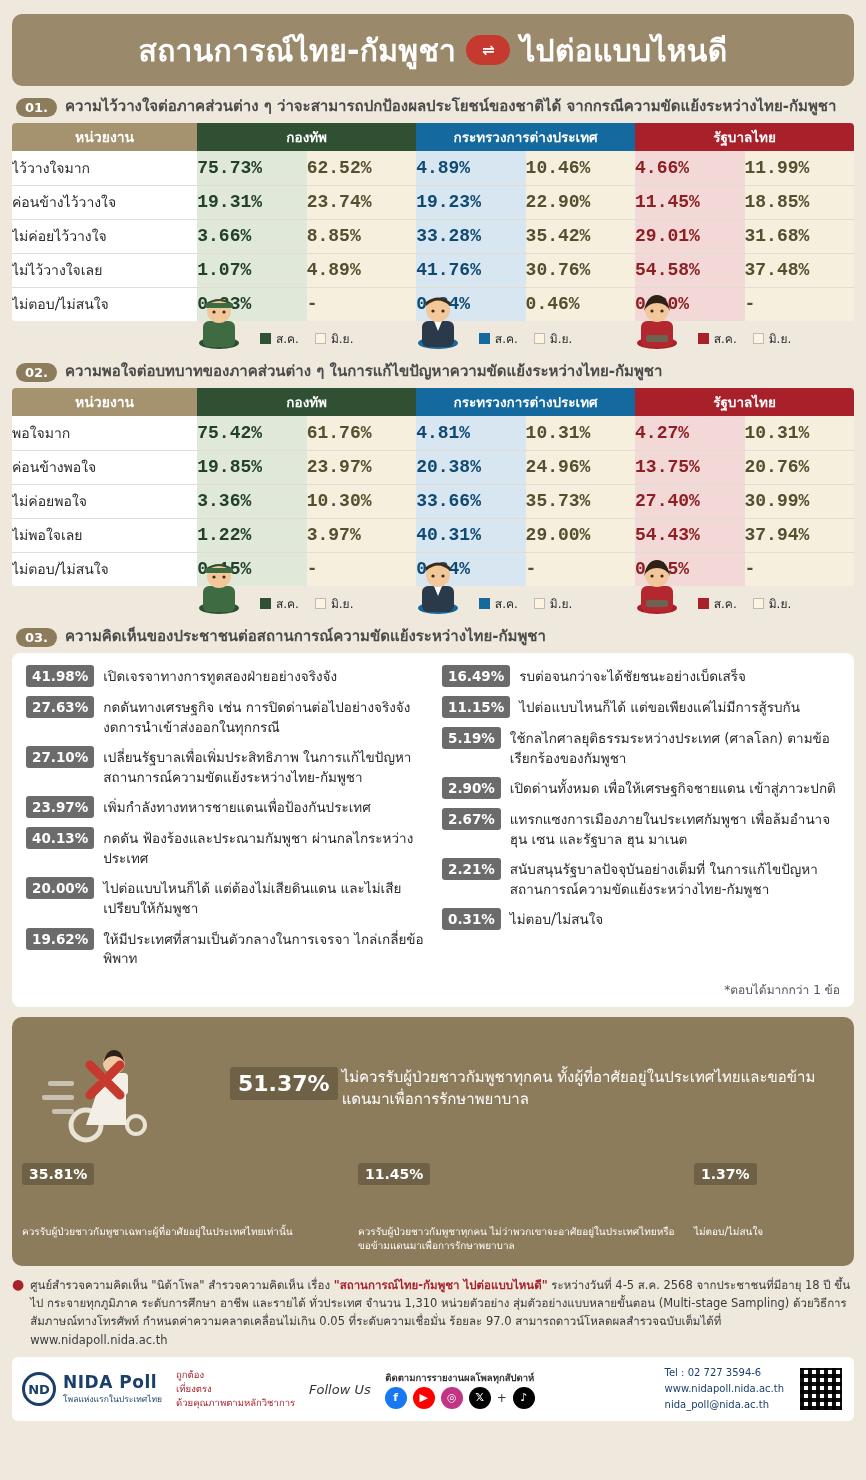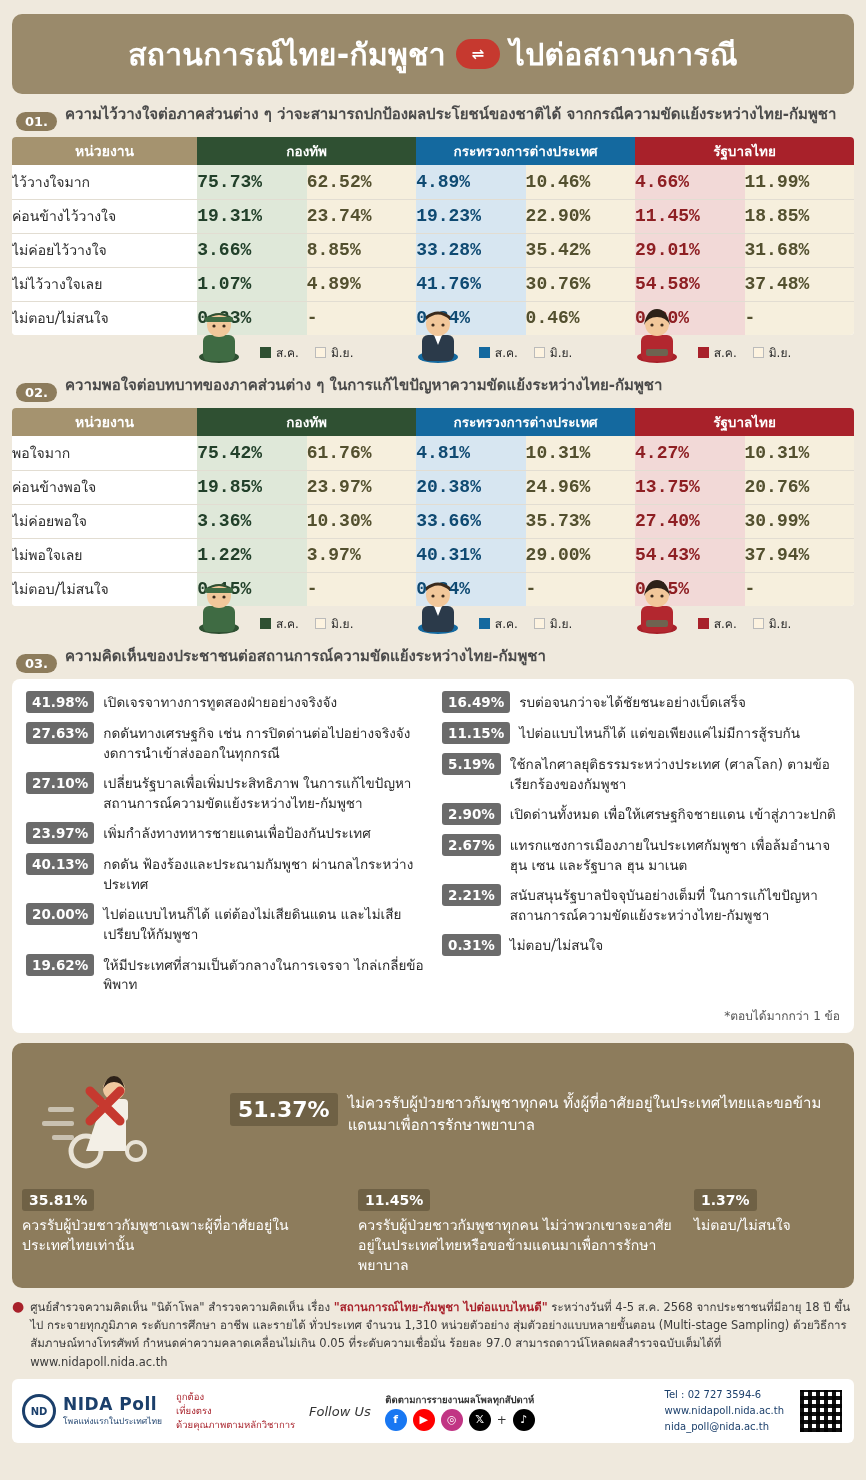--- a/index.html
+++ b/index.html
@@ -10,21 +10,21 @@
     font-family: "DejaVu Sans", "Liberation Sans", sans-serif;
     color: #2b2b2b;
   }
   .page { width: 866px; padding: 0 0 0 0; }
 
   
   .header {
     margin: 14px 12px 10px 12px;
     background: #9a8a6b;
     border-radius: 10px;
-    height: 80px;
+    height: 72px;
     display: flex;
     align-items: center;
     justify-content: center;
     gap: 10px;
     position: relative;
   }
   .header .title-a, .header .title-b {
     color: #fff;
     font-size: 30px;
     font-weight: bold;
@@ -42,21 +42,21 @@
   .sec-head {
     display: flex; align-items: flex-start; gap: 8px;
     margin: 10px 16px 6px 16px;
   }
   .sec-num {
     flex: none;
     background: #8d7c5c; color: #fff;
     border-radius: 12px;
     font-size: 13px; font-weight: bold;
     padding: 2px 9px;
-    margin-top: 8px;
+    margin-top: 2px;
   }
   .sec-title { font-size: 15px; font-weight: bold; color: #4a4a4a; line-height: 1.35; }
 
   
   .tbl-wrap { margin: 0 12px 4px 12px; background:#fff; border-radius:4px; overflow:hidden; }
   table.poll { width: 100%; border-collapse: collapse; table-layout: fixed; }
   table.poll th, table.poll td { padding: 0; }
   .hdr-unit { background:#a5936f; color:#fff; font-size:14px; font-weight:bold; height:28px; text-align:center; }
   .hdr-army { background:#2f5032; color:#fff; font-size:13.5px; font-weight:bold; }
   .hdr-mfa  { background:#14699f; color:#fff; font-size:13.5px; font-weight:bold; text-align:center; }
@@ -100,38 +100,38 @@
   .optext { font-size:13.5px; line-height:1.45; color:#2b2b2b; padding-top:2px; }
   .note { text-align:right; font-size:12px; color:#555; margin-top:2px; }
 
   
   .sec4 { margin:0 12px 10px 12px; background:#8d7c5c; border-radius:10px; padding:8px 10px 12px 10px; }
   .sec4-head { display:flex; gap:8px; align-items:flex-start; margin-bottom:6px; }
   .sec4-num { flex:none; background:#6f6145; color:#fff; border-radius:12px; font-size:13px; font-weight:bold; padding:2px 9px; margin-top:2px; }
   .sec4-title { color:#fff; font-size:15px; font-weight:bold; line-height:1.35; }
   .sec4-main { display:flex; gap:12px; align-items:center; padding:4px 6px 14px 6px; }
   .illus { width:190px; height:120px; flex:none; position:relative; }
-  .big-stat { display:flex; gap:10px; align-items:flex-start; }
+  .big-stat { display:flex; gap:4px; align-items:flex-start; }
   .big-pct { background:#6f6145; color:#fff; font-size:22px; font-weight:bold; padding:4px 8px; border-radius:3px; }
   .big-text { color:#fff; font-size:15px; line-height:1.45; }
   .sec4-bottom { display:flex; gap:10px; }
   .s4item { flex:1; }
   .s4item .p { display:inline-block; background:#6f6145; color:#fff; font-size:14px; font-weight:bold; padding:3px 7px; border-radius:3px; margin-bottom:4px;}
-  .s4item .t { color:#fff; font-size:14px; line-height:1.45; }
+  .s4item .t { color:#fff; font-size:10px; line-height:1.45;margin-top:36px; }
   .s4item.small { flex:0 0 150px; }
 
   
   .foot-note { margin:0 12px 8px 12px; font-size:11.5px; line-height:1.6; color:#3b3b3b; display:flex; gap:6px;}
   .foot-dot { color:#a8212a; font-size:14px; line-height:1.2;}
   .hl { color:#a8212a; font-weight:bold; }
 
   
   .footer { background:#fff; margin:0 12px 12px 12px; border-radius:6px; padding:8px 10px; display:flex; align-items:center; gap:14px; }
   .logo { display:flex; align-items:center; gap:7px; }
-  .logo-mark { width:34px; height:34px; border:3px solid #1b3f6b; border-radius:50%; display:flex; align-items:center; justify-content:center; font-size:10px; font-weight:bold; color:#1b3f6b;}
+  .logo-mark { width:34px; height:34px; border:3px solid #1b3f6b; border-radius:50%; display:flex; align-items:center; justify-content:center; font-size:13px; font-weight:bold; color:#1b3f6b;}
   .logo-text .l1 { font-size:17px; font-weight:bold; color:#1b3f6b; letter-spacing:.5px;}
   .logo-text .l2 { font-size:8.5px; color:#1b3f6b; }
   .vals { font-size:9.5px; color:#a8212a; line-height:1.5; }
   .follow { font-size:13px; font-style:italic; color:#333; }
   .socials { display:flex; align-items:center; gap:6px; }
   .sic { width:22px; height:22px; border-radius:50%; display:flex; align-items:center; justify-content:center; color:#fff; font-size:11px; font-weight:bold;}
   .contact { font-size:10px; color:#1b3f6b; line-height:1.6; margin-left:auto; text-align:left;}
   .qr { width:46px; height:46px; background:
      repeating-linear-gradient(0deg,#111 0 4px,#fff 4px 8px),
      repeating-linear-gradient(90deg,#111 0 4px,transparent 4px 8px);
@@ -139,21 +139,21 @@
   .follow-label { font-size:9.5px; color:#333; text-align:center; margin-bottom:2px;font-weight:bold;}
 </style>
 </head>
 <body>
 
 <div class="page">
 
   <div class="header">
     <div class="title-a">สถานการณ์ไทย-กัมพูชา</div>
     <div class="swap">⇌</div>
-    <div class="title-b">ไปต่อสถานการณี</div>
+    <div class="title-b">ไปต่อแบบไหนดี</div>
   </div>
 
   <div class="sec-head">
     <div class="sec-num">01.</div>
     <div class="sec-title">ความไว้วางใจต่อภาคส่วนต่าง ๆ ว่าจะสามารถปกป้องผลประโยชน์ของชาติได้ จากกรณีความขัดแย้งระหว่างไทย-กัมพูชา</div>
   </div>
 
   <div class="tbl-wrap">
     <table class="poll">
       <colgroup>

